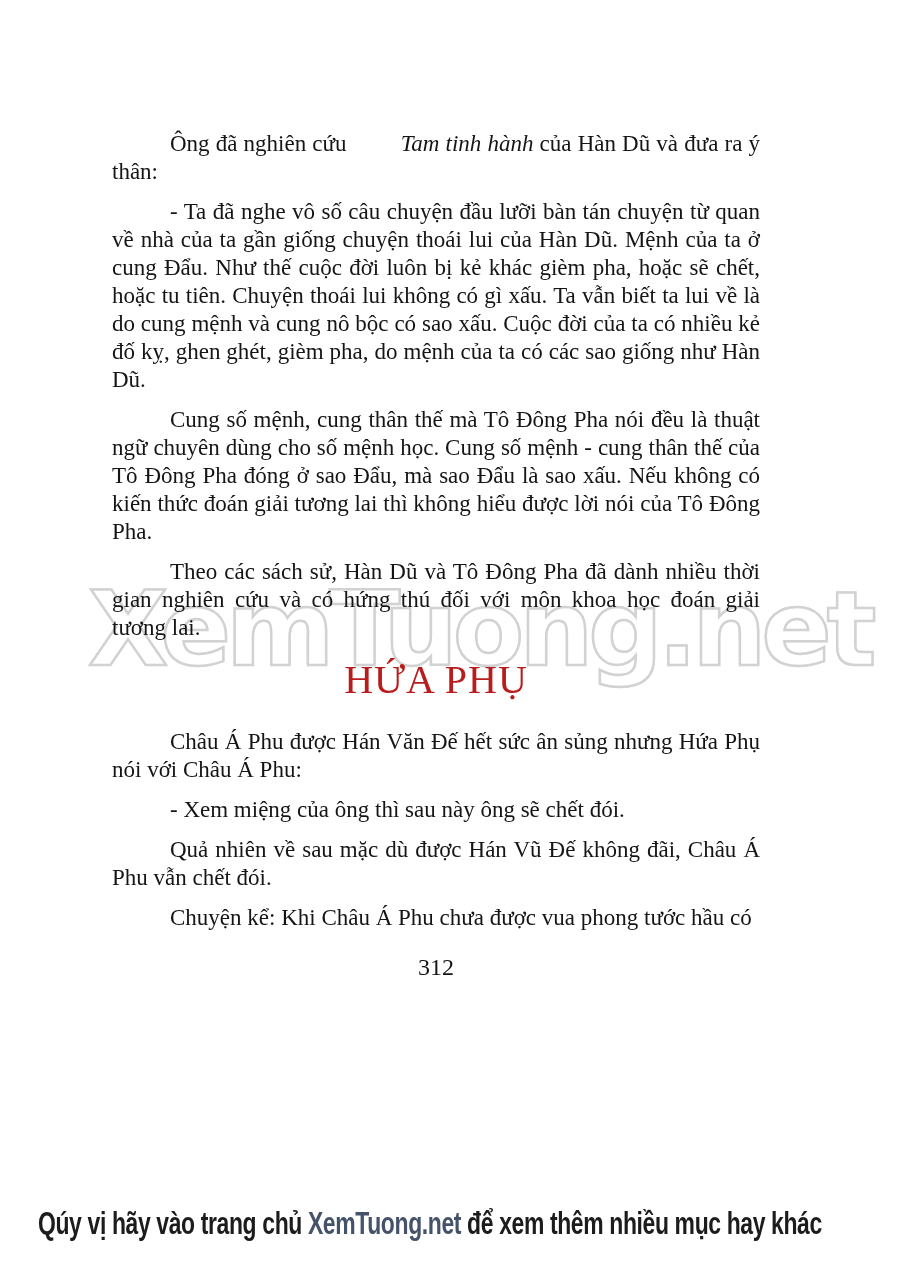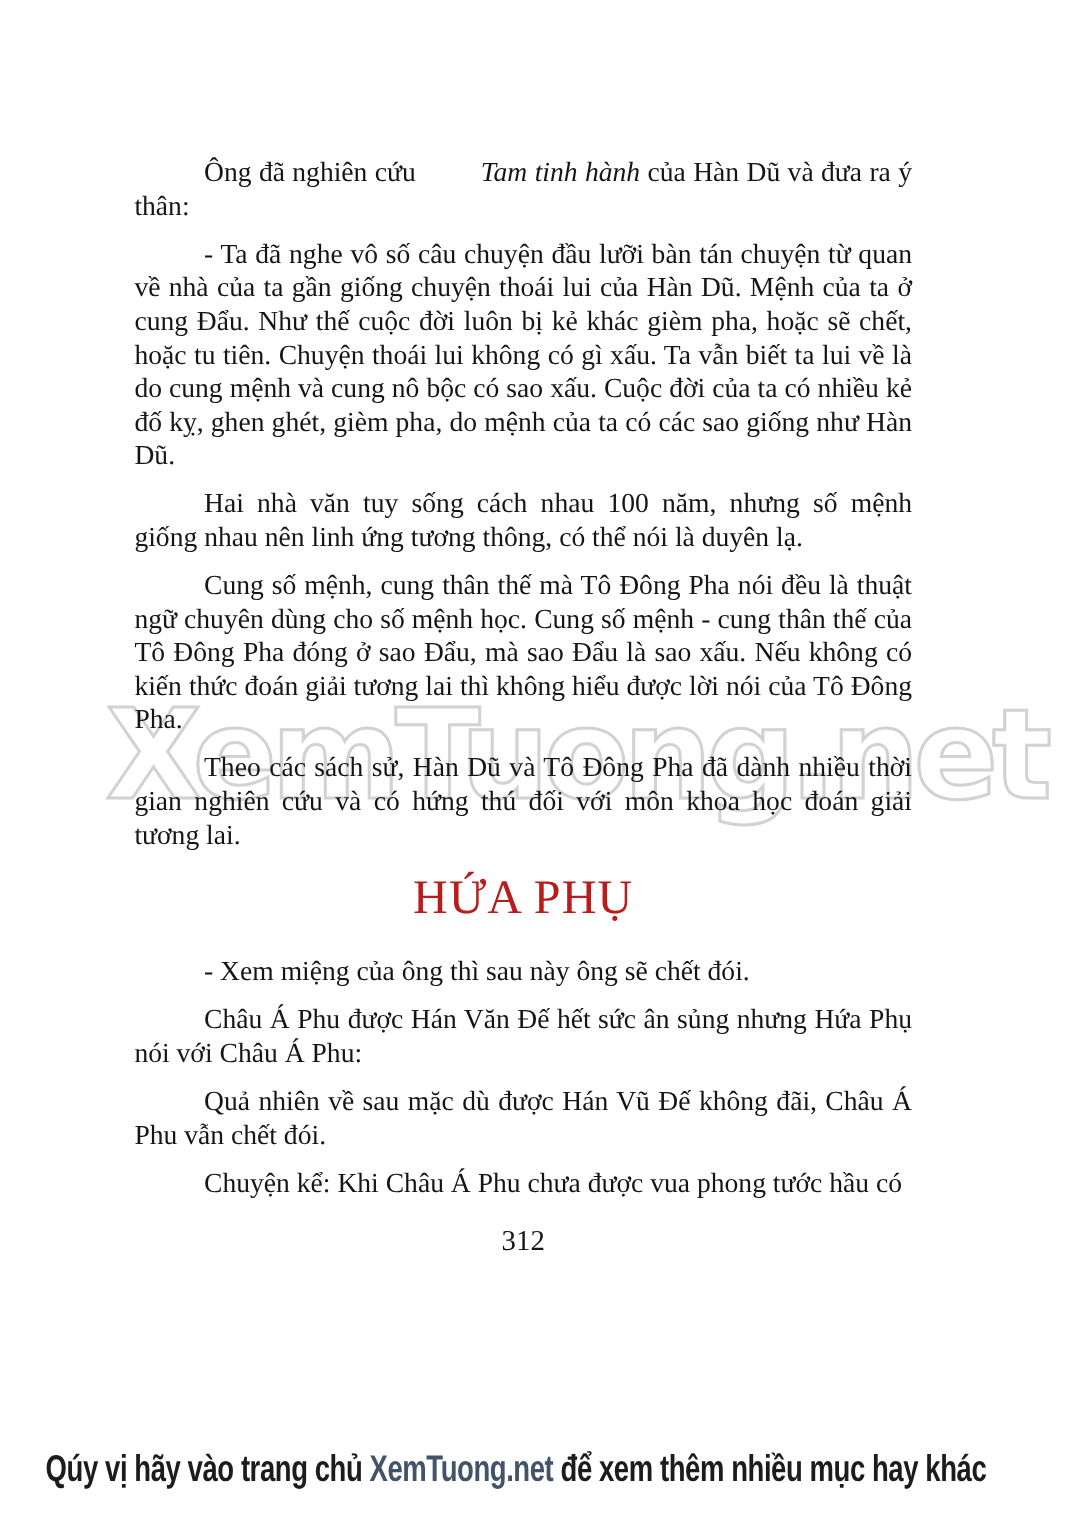--- a/index.html
+++ b/index.html
@@ -96,33 +96,32 @@
 <div class="page">
 
   <div class="watermark">XemTuong.net</div>
 
   <div class="content">
 
     <p><span class="seg">Ông đã nghiên cứu </span><i>Tam tinh hành</i><span class="seg"> của Hàn Dũ và đưa ra ý thân:</span></p>
 
     <p>- Ta đã nghe vô số câu chuyện đầu lưỡi bàn tán chuyện từ quan về nhà của ta gần giống chuyện thoái lui của Hàn Dũ. Mệnh của ta ở cung Đẩu. Như thế cuộc đời luôn bị kẻ khác gièm pha, hoặc sẽ chết, hoặc tu tiên. Chuyện thoái lui không có gì xấu. Ta vẫn biết ta lui về là do cung mệnh và cung nô bộc có sao xấu. Cuộc đời của ta có nhiều kẻ đố kỵ, ghen ghét, gièm pha, do mệnh của ta có các sao giống như Hàn Dũ.</p>
 
-    <p>Hai nhà văn tuy sống cách nhau 100 năm, nhưng số mệnh giống nhau nên linh ứng tương thông, có thể nói là duyên lạ.</p>
 
     <p>Cung số mệnh, cung thân thế mà Tô Đông Pha nói đều là thuật ngữ chuyên dùng cho số mệnh học. Cung số mệnh - cung thân thế của Tô Đông Pha đóng ở sao Đẩu, mà sao Đẩu là sao xấu. Nếu không có kiến thức đoán giải tương lai thì không hiểu được lời nói của Tô Đông Pha.</p>
 
     <p>Theo các sách sử, Hàn Dũ và Tô Đông Pha đã dành nhiều thời gian nghiên cứu và có hứng thú đối với môn khoa học đoán giải tương lai.</p>
 
     <h1 class="section-heading">HỨA PHỤ</h1>
 
 
 
+    <p>Châu Á Phu được Hán Văn Đế hết sức ân sủng nhưng Hứa Phụ nói với Châu Á Phu:</p>
+
     <p>- Xem miệng của ông thì sau này ông sẽ chết đói.</p>
-
-    <p>Châu Á Phu được Hán Văn Đế hết sức ân sủng nhưng Hứa Phụ nói với Châu Á Phu:</p>
 
     <p>Quả nhiên về sau mặc dù được Hán Vũ Đế không đãi, Châu Á Phu vẫn chết đói.</p>
 
     <p>Chuyện kể: Khi Châu Á Phu chưa được vua phong tước hầu có</p>
 
     <div class="page-number">312</div>
   </div>
 
   <div class="footer"><span>Qúy vị hãy vào trang chủ </span><a class="site-link">XemTuong.net</a><span> để xem thêm nhiều mục hay khác</span></div>
 

